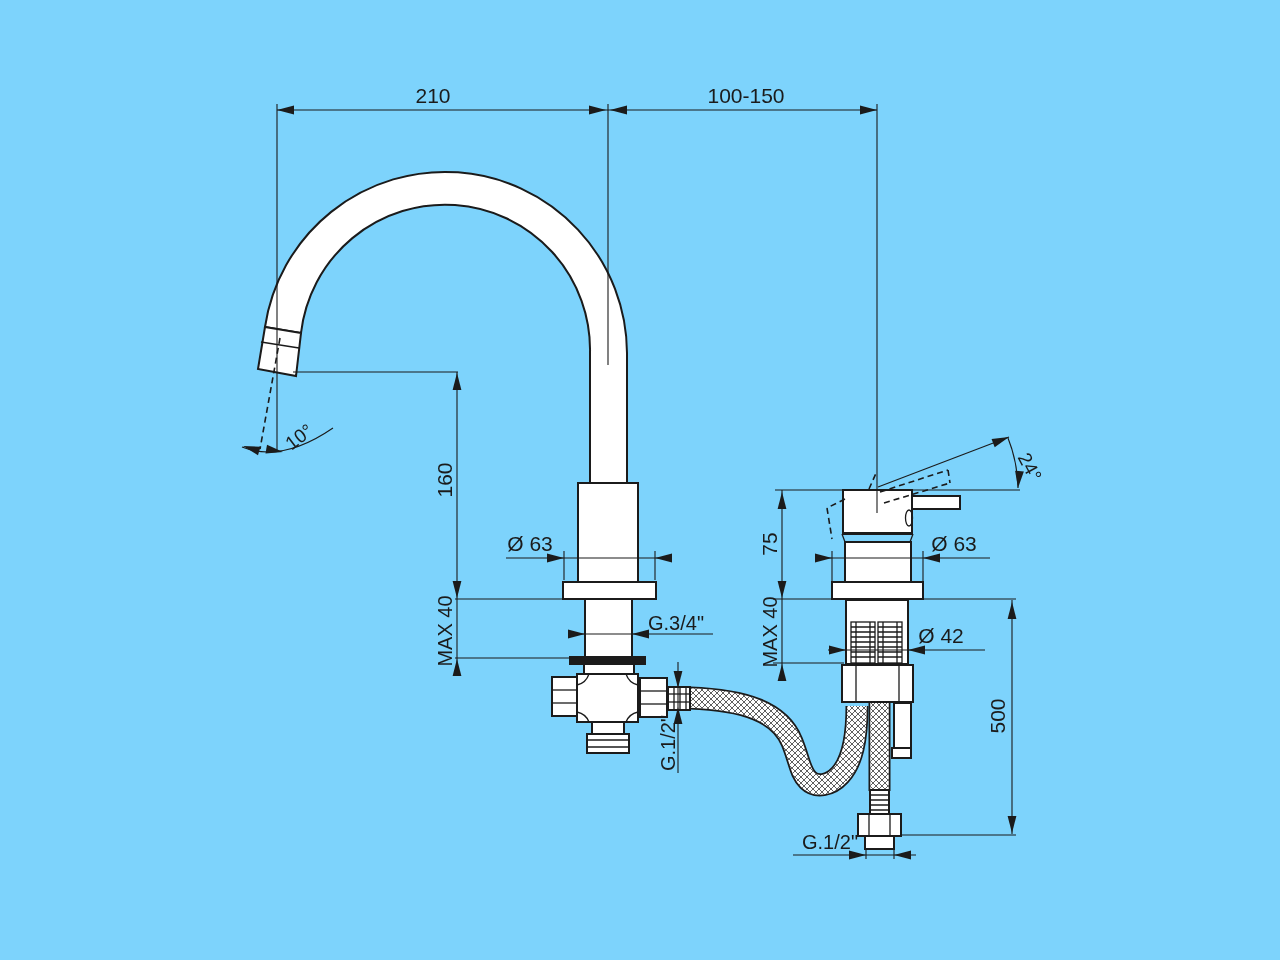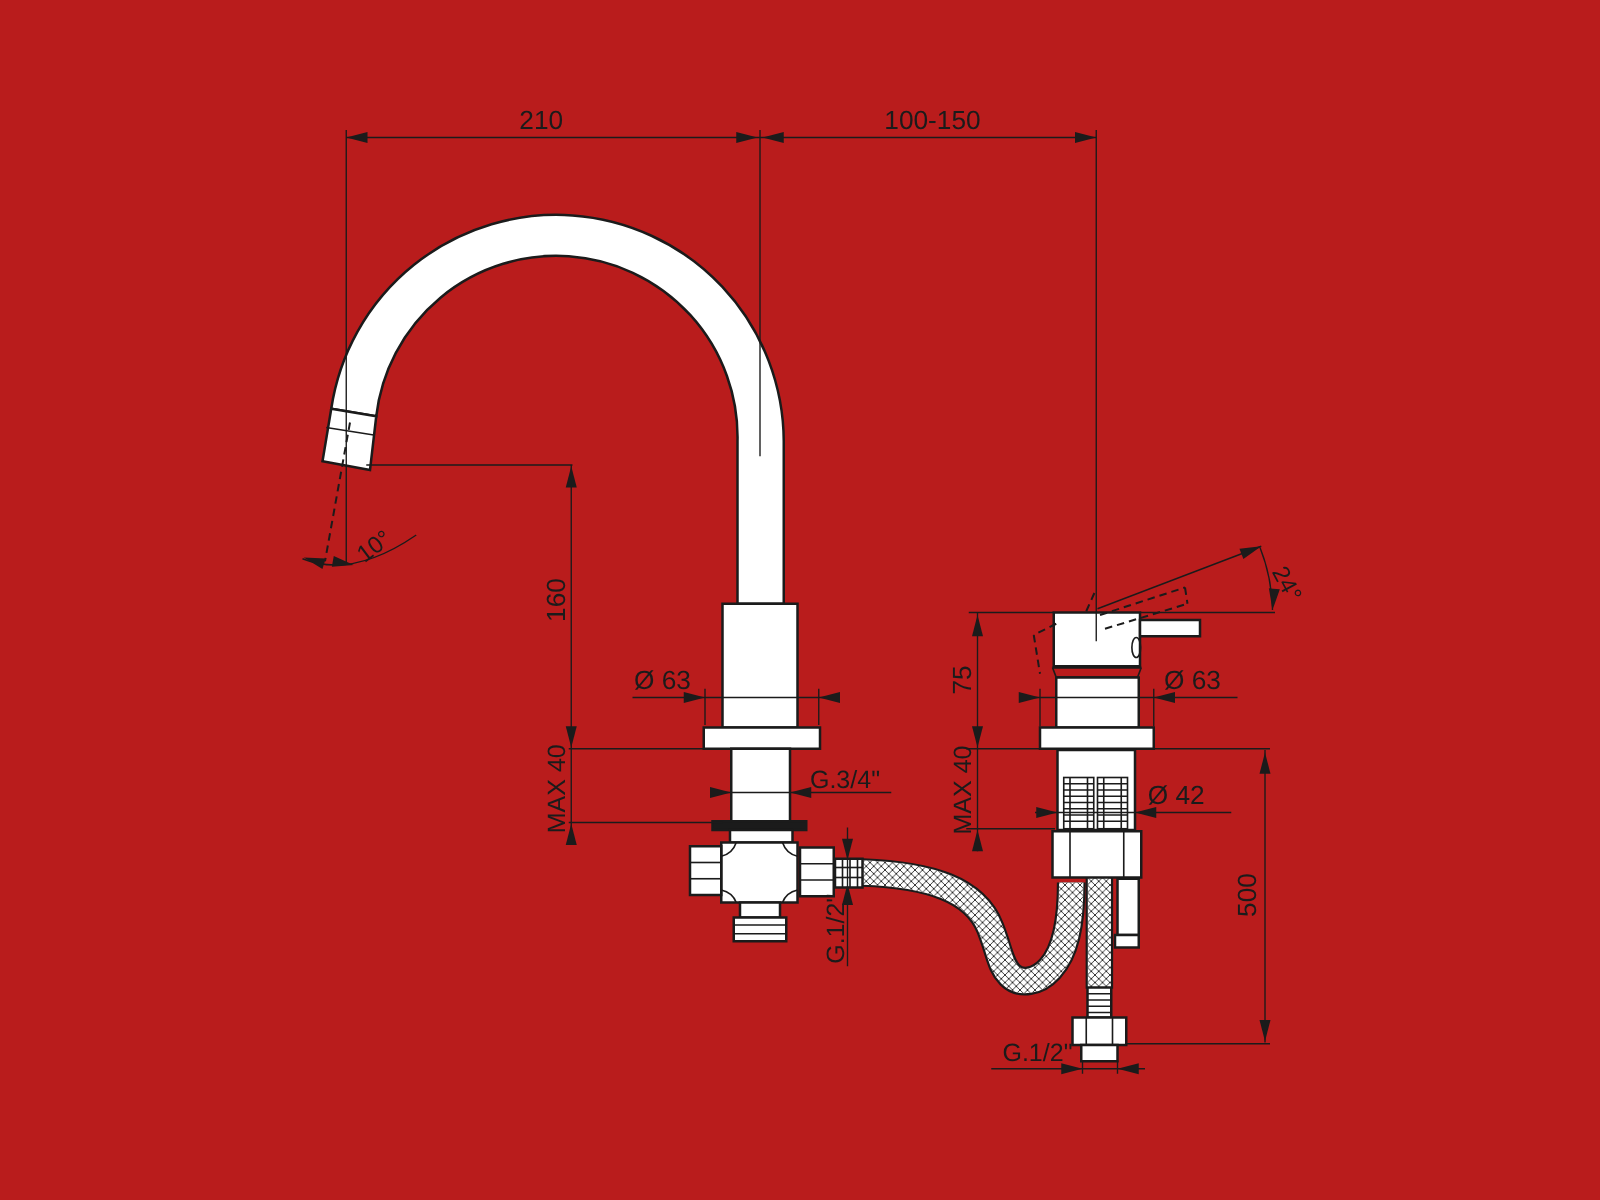--- a/index.html
+++ b/index.html
@@ -1,16 +1,16 @@
 <!DOCTYPE html>
 <html><head>
 <meta charset="utf-8">
 <style>
   html,body{margin:0;padding:0;background:#ffffff;width:1280px;height:960px;overflow:hidden;}
-  .stage{width:1280px;height:960px;background:#b91c1c;}
+  .stage{width:1280px;height:960px;background:#7dd3fc;}
   svg{display:block;}
   text{font-family:"Liberation Sans","DejaVu Sans",sans-serif;fill:#1b1b1b;}
   .dim{font-size:21px;}
   .dims{font-size:20px;}
   .dima{font-size:19px;}
   .ln{stroke:#1b1b1b;stroke-width:1.1;fill:none;}
   .ext{stroke:#1b1b1b;stroke-width:1.1;fill:none;}
   .part{stroke:#1b1b1b;stroke-width:2;fill:#ffffff;}
   .part-thin{stroke:#1b1b1b;stroke-width:1.3;fill:none;}
   .dark{stroke:#1b1b1b;stroke-width:2;fill:#1b1b1b;}

